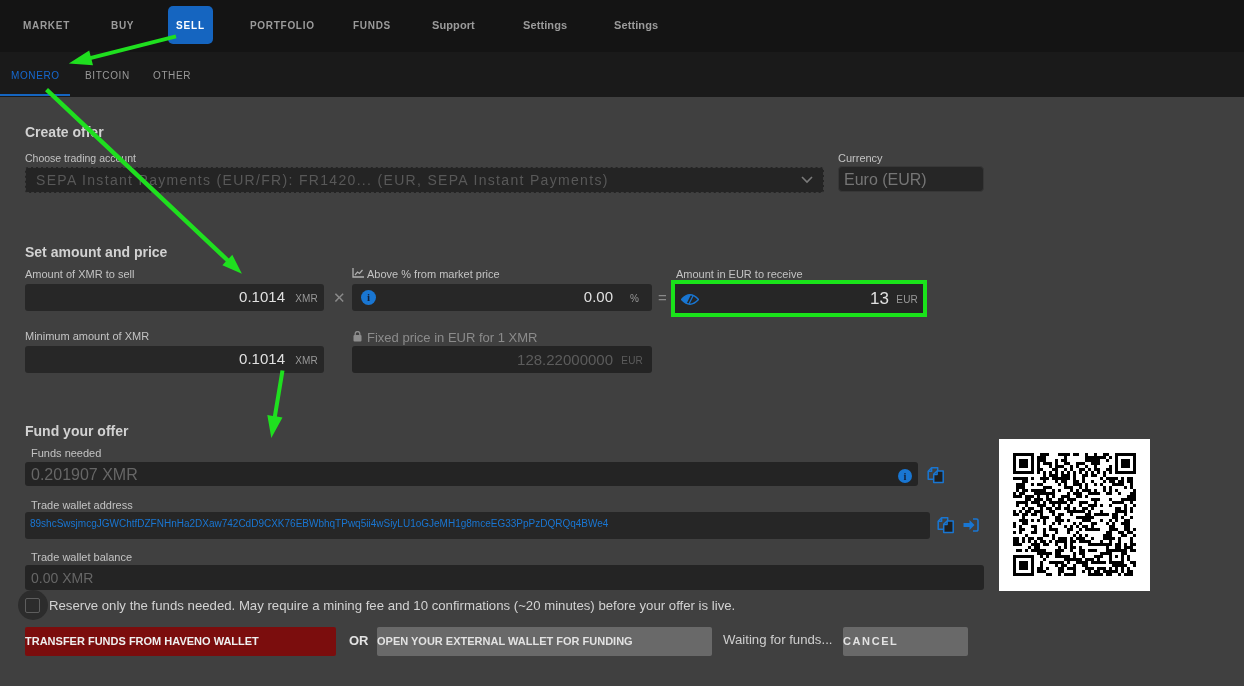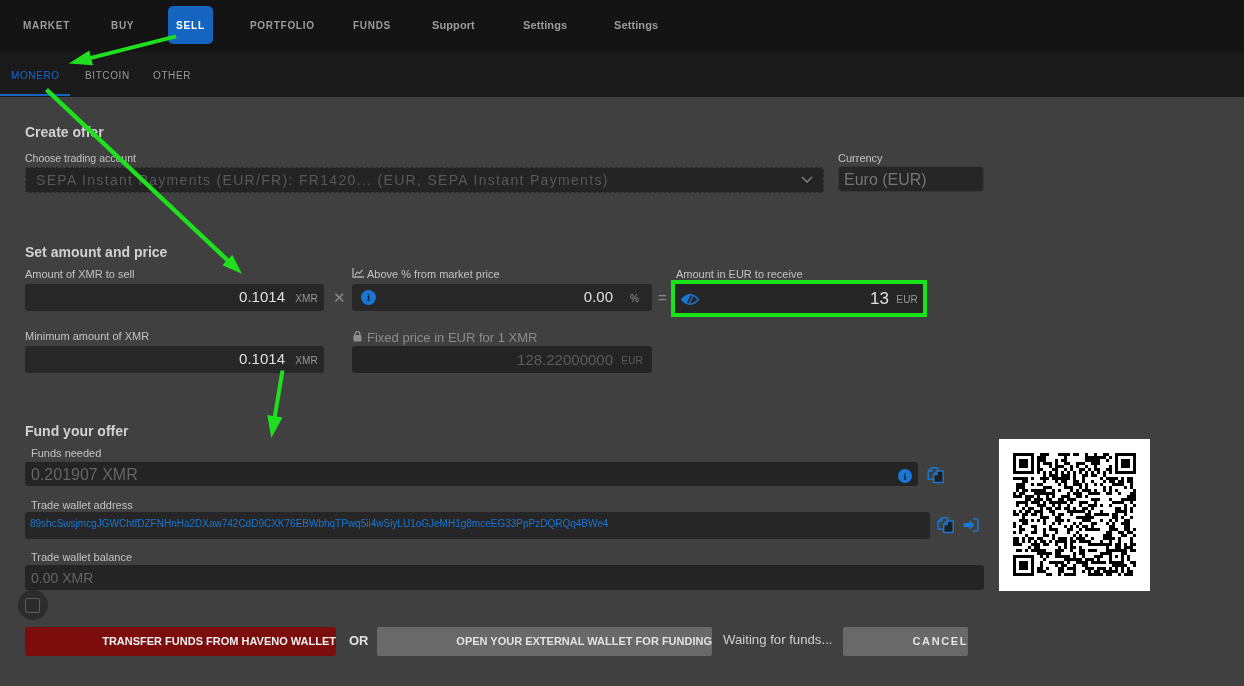--- a/index.html
+++ b/index.html
@@ -20,21 +20,21 @@
   
   .h1 { position:absolute; font-size:14px; font-weight:bold; color:#d2d2d2; }
   .lbl { position:absolute; font-size:11px; color:#c3c3c3; white-space:nowrap; }
   .lbl-dim { position:absolute; font-size:13px; color:#8b8b8b; white-space:nowrap; }
   .field { position:absolute; background:#272727; border-radius:3px;text-align:right; }
   .field-dis { position:absolute; background:#242424; border-radius:3px; }
   .val { position:absolute; font-size:15px; color:#e0e0e0; letter-spacing:0; }
   .val-dim { position:absolute; font-size:15px; color:#5c5c5c; letter-spacing:0; }
   .sfx { position:absolute; font-size:10px; color:#999; letter-spacing:0.2px; }
   .op { position:absolute; font-size:14px; color:#8a8a8a; }
-  .btn { position:absolute; top:627px; height:29px; border-radius:2px; font-size:11px; font-weight:bold; letter-spacing:0; text-align:right; }
+  .btn { position:absolute; top:627px; height:29px; border-radius:2px; font-size:11px; font-weight:bold; letter-spacing:0; text-align:left; }
 </style>
 </head>
 <body>
 <div id="page">
 
   <div id="nav">
     <span class="navitem" style="left:23px;">MARKET</span>
     <span class="navitem" style="left:111px;">BUY</span>
     <div id="sellbtn">
         <span>SELL</span>
@@ -160,20 +160,21 @@
     <path d="M0.5 6h6V3l5 5-5 5v-3h-6z" fill="#1976d2"></path>
   </svg>
 
   <div class="lbl" style="left:31px; top:551px;">Trade wallet balance</div>
   <div class="field-dis" style="left:25px; top:565px; width:959px; height:25px;">
     <span class="val-dim" style="left:6px; top:5px; color:#666; font-size:14px; letter-spacing:0;">0.00 XMR</span>
   </div>
 
   <div style="position:absolute; left:18px; top:590px; width:30px; height:30px; border-radius:50%; background:#2c2c2c;"></div>
   <div style="position:absolute; left:25px; top:598px; width:15px; height:15px; border:1.5px solid #5e5e5e; border-radius:2px;"></div>
+  <div style="position:absolute; left:49px; top:598px; font-size:13.2px; color:#d2d2d2;">Reserve only the funds needed. May require a mining fee and 10 confirmations (~20 minutes) before your offer is live.</div>
 
   <div class="btn" style="left:25px; width:311px; background:#7b0d0d; color:#efefef; line-height:29px;">TRANSFER FUNDS FROM HAVENO WALLET</div>
   <div style="position:absolute; left:349px; top:633px; font-size:13px; font-weight:bold; color:#e2e2e2;">OR</div>
   <div class="btn" style="left:377px; width:335px; background:#696969; color:#e2e2e2; line-height:29px;">OPEN YOUR EXTERNAL WALLET FOR FUNDING</div>
   <div style="position:absolute; left:723px; top:632px; font-size:13.2px; color:#cfcfcf;">Waiting for funds...</div>
   <div class="btn" style="left:843px; width:125px; background:#696969; color:#e2e2e2; line-height:29px; letter-spacing:1.6px;">CANCEL</div>
 
   <div style="position:absolute; left:999px; top:439px; width:151px; height:152px; background:#fff;"></div>
   <svg style="position:absolute; left:1013px; top:453px;" width="123" height="123" viewBox="0 0 123 123">
     <path fill="#000" d="M0 0h21v3h-21zM27 0h9v3h-9zM45 0h12v3h-12zM60 0h6v3h-6zM72 0h3v3h-3zM81 0h3v3h-3zM90 0h6v3h-6zM102 0h21v3h-21zM0 3h3v3h-3zM18 3h3v3h-3zM24 3h9v3h-9zM51 3h3v3h-3zM72 3h21v3h-21zM96 3h3v3h-3zM102 3h3v3h-3zM120 3h3v3h-3zM0 6h3v3h-3zM6 6h9v3h-9zM18 6h3v3h-3zM24 6h9v3h-9zM42 6h3v3h-3zM48 6h6v3h-6zM72 6h15v3h-15zM93 6h3v3h-3zM102 6h3v3h-3zM108 6h9v3h-9zM120 6h3v3h-3zM0 9h3v3h-3zM6 9h9v3h-9zM18 9h3v3h-3zM24 9h3v3h-3zM30 9h9v3h-9zM42 9h3v3h-3zM51 9h6v3h-6zM63 9h9v3h-9zM78 9h9v3h-9zM102 9h3v3h-3zM108 9h9v3h-9zM120 9h3v3h-3zM0 12h3v3h-3zM6 12h9v3h-9zM18 12h3v3h-3zM24 12h3v3h-3zM36 12h3v3h-3zM42 12h9v3h-9zM57 12h3v3h-3zM63 12h3v3h-3zM72 12h3v3h-3zM81 12h3v3h-3zM96 12h3v3h-3zM102 12h3v3h-3zM108 12h9v3h-9zM120 12h3v3h-3zM0 15h3v3h-3zM18 15h3v3h-3zM24 15h6v3h-6zM39 15h6v3h-6zM51 15h3v3h-3zM57 15h3v3h-3zM66 15h6v3h-6zM75 15h3v3h-3zM81 15h6v3h-6zM93 15h6v3h-6zM102 15h3v3h-3zM120 15h3v3h-3zM0 18h21v3h-21zM24 18h3v3h-3zM30 18h3v3h-3zM36 18h3v3h-3zM42 18h3v3h-3zM48 18h3v3h-3zM54 18h3v3h-3zM60 18h3v3h-3zM66 18h3v3h-3zM72 18h3v3h-3zM78 18h3v3h-3zM84 18h3v3h-3zM90 18h3v3h-3zM96 18h3v3h-3zM102 18h21v3h-21zM30 21h3v3h-3zM36 21h9v3h-9zM48 21h9v3h-9zM60 21h3v3h-3zM69 21h6v3h-6zM78 21h6v3h-6zM90 21h3v3h-3zM0 24h15v3h-15zM18 24h3v3h-3zM27 24h9v3h-9zM39 24h18v3h-18zM60 24h3v3h-3zM69 24h3v3h-3zM87 24h3v3h-3zM93 24h12v3h-12zM108 24h3v3h-3zM114 24h6v3h-6zM9 27h6v3h-6zM30 27h3v3h-3zM42 27h3v3h-3zM48 27h6v3h-6zM60 27h6v3h-6zM69 27h3v3h-3zM78 27h3v3h-3zM90 27h3v3h-3zM96 27h6v3h-6zM105 27h6v3h-6zM114 27h6v3h-6zM3 30h9v3h-9zM18 30h3v3h-3zM24 30h6v3h-6zM45 30h3v3h-3zM51 30h3v3h-3zM60 30h9v3h-9zM72 30h3v3h-3zM81 30h3v3h-3zM87 30h3v3h-3zM99 30h12v3h-12zM117 30h3v3h-3zM3 33h9v3h-9zM30 33h9v3h-9zM51 33h9v3h-9zM66 33h3v3h-3zM72 33h3v3h-3zM90 33h3v3h-3zM96 33h3v3h-3zM111 33h3v3h-3zM117 33h3v3h-3zM3 36h3v3h-3zM9 36h6v3h-6zM18 36h15v3h-15zM39 36h3v3h-3zM45 36h3v3h-3zM57 36h3v3h-3zM63 36h3v3h-3zM69 36h9v3h-9zM81 36h3v3h-3zM90 36h3v3h-3zM96 36h3v3h-3zM102 36h3v3h-3zM120 36h3v3h-3zM0 39h3v3h-3zM6 39h6v3h-6zM21 39h21v3h-21zM54 39h3v3h-3zM60 39h9v3h-9zM75 39h12v3h-12zM93 39h6v3h-6zM105 39h3v3h-3zM117 39h6v3h-6zM0 42h9v3h-9zM12 42h9v3h-9zM24 42h3v3h-3zM33 42h3v3h-3zM39 42h3v3h-3zM48 42h9v3h-9zM63 42h6v3h-6zM72 42h3v3h-3zM114 42h9v3h-9zM12 45h6v3h-6zM21 45h9v3h-9zM33 45h6v3h-6zM45 45h6v3h-6zM54 45h9v3h-9zM78 45h9v3h-9zM96 45h3v3h-3zM108 45h15v3h-15zM3 48h12v3h-12zM18 48h9v3h-9zM30 48h3v3h-3zM36 48h18v3h-18zM57 48h3v3h-3zM66 48h9v3h-9zM81 48h3v3h-3zM99 48h12v3h-12zM117 48h3v3h-3zM3 51h3v3h-3zM12 51h3v3h-3zM24 51h9v3h-9zM39 51h3v3h-3zM45 51h3v3h-3zM54 51h3v3h-3zM66 51h3v3h-3zM75 51h9v3h-9zM87 51h3v3h-3zM96 51h3v3h-3zM111 51h3v3h-3zM120 51h3v3h-3zM9 54h3v3h-3zM15 54h6v3h-6zM27 54h3v3h-3zM33 54h6v3h-6zM42 54h6v3h-6zM51 54h6v3h-6zM60 54h3v3h-3zM69 54h6v3h-6zM78 54h3v3h-3zM102 54h6v3h-6zM111 54h3v3h-3zM117 54h3v3h-3zM0 57h3v3h-3zM6 57h3v3h-3zM12 57h6v3h-6zM21 57h9v3h-9zM36 57h6v3h-6zM54 57h18v3h-18zM75 57h3v3h-3zM87 57h3v3h-3zM102 57h12v3h-12zM117 57h3v3h-3zM0 60h6v3h-6zM9 60h6v3h-6zM18 60h6v3h-6zM27 60h3v3h-3zM39 60h3v3h-3zM45 60h6v3h-6zM57 60h3v3h-3zM72 60h6v3h-6zM81 60h15v3h-15zM99 60h6v3h-6zM111 60h3v3h-3zM9 63h3v3h-3zM27 63h9v3h-9zM42 63h6v3h-6zM63 63h18v3h-18zM99 63h6v3h-6zM108 63h3v3h-3zM117 63h3v3h-3zM6 66h9v3h-9zM18 66h3v3h-3zM24 66h3v3h-3zM30 66h3v3h-3zM42 66h9v3h-9zM54 66h3v3h-3zM69 66h9v3h-9zM87 66h3v3h-3zM96 66h3v3h-3zM102 66h3v3h-3zM111 66h6v3h-6zM0 69h3v3h-3zM9 69h6v3h-6zM30 69h3v3h-3zM39 69h3v3h-3zM45 69h3v3h-3zM60 69h3v3h-3zM66 69h3v3h-3zM78 69h6v3h-6zM93 69h3v3h-3zM99 69h3v3h-3zM108 69h9v3h-9zM0 72h3v3h-3zM6 72h3v3h-3zM18 72h6v3h-6zM36 72h3v3h-3zM51 72h3v3h-3zM57 72h3v3h-3zM63 72h3v3h-3zM69 72h6v3h-6zM78 72h3v3h-3zM96 72h6v3h-6zM111 72h6v3h-6zM6 75h6v3h-6zM21 75h3v3h-3zM30 75h3v3h-3zM36 75h9v3h-9zM54 75h6v3h-6zM66 75h3v3h-3zM72 75h15v3h-15zM96 75h9v3h-9zM111 75h6v3h-6zM120 75h3v3h-3zM0 78h3v3h-3zM6 78h3v3h-3zM18 78h6v3h-6zM30 78h3v3h-3zM42 78h3v3h-3zM54 78h3v3h-3zM63 78h3v3h-3zM93 78h6v3h-6zM105 78h6v3h-6zM114 78h6v3h-6zM12 81h3v3h-3zM30 81h6v3h-6zM39 81h3v3h-3zM60 81h3v3h-3zM66 81h3v3h-3zM72 81h3v3h-3zM90 81h9v3h-9zM108 81h6v3h-6zM120 81h3v3h-3zM0 84h6v3h-6zM9 84h3v3h-3zM15 84h6v3h-6zM24 84h6v3h-6zM39 84h3v3h-3zM45 84h9v3h-9zM57 84h3v3h-3zM63 84h9v3h-9zM78 84h3v3h-3zM90 84h12v3h-12zM105 84h3v3h-3zM117 84h3v3h-3zM0 87h6v3h-6zM9 87h3v3h-3zM15 87h3v3h-3zM21 87h3v3h-3zM27 87h6v3h-6zM36 87h3v3h-3zM42 87h12v3h-12zM57 87h6v3h-6zM66 87h12v3h-12zM87 87h3v3h-3zM96 87h3v3h-3zM105 87h3v3h-3zM117 87h3v3h-3zM0 90h9v3h-9zM18 90h9v3h-9zM30 90h6v3h-6zM42 90h3v3h-3zM51 90h3v3h-3zM57 90h3v3h-3zM75 90h24v3h-24zM102 90h6v3h-6zM111 90h3v3h-3zM117 90h6v3h-6zM15 93h3v3h-3zM21 93h6v3h-6zM45 93h3v3h-3zM51 93h3v3h-3zM57 93h6v3h-6zM66 93h3v3h-3zM93 93h3v3h-3zM102 93h6v3h-6zM111 93h9v3h-9zM3 96h6v3h-6zM12 96h3v3h-3zM18 96h15v3h-15zM42 96h9v3h-9zM57 96h3v3h-3zM66 96h6v3h-6zM75 96h9v3h-9zM93 96h21v3h-21zM117 96h6v3h-6zM24 99h15v3h-15zM42 99h6v3h-6zM60 99h3v3h-3zM66 99h6v3h-6zM87 99h12v3h-12zM108 99h6v3h-6zM0 102h21v3h-21zM27 102h3v3h-3zM33 102h3v3h-3zM42 102h15v3h-15zM60 102h3v3h-3zM69 102h3v3h-3zM81 102h9v3h-9zM96 102h3v3h-3zM102 102h3v3h-3zM108 102h3v3h-3zM114 102h3v3h-3zM0 105h3v3h-3zM18 105h3v3h-3zM30 105h3v3h-3zM51 105h18v3h-18zM72 105h9v3h-9zM84 105h3v3h-3zM96 105h3v3h-3zM108 105h3v3h-3zM114 105h3v3h-3zM0 108h3v3h-3zM6 108h9v3h-9zM18 108h3v3h-3zM27 108h3v3h-3zM36 108h15v3h-15zM54 108h3v3h-3zM63 108h12v3h-12zM78 108h15v3h-15zM96 108h15v3h-15zM117 108h6v3h-6zM0 111h3v3h-3zM6 111h9v3h-9zM18 111h3v3h-3zM27 111h3v3h-3zM42 111h3v3h-3zM48 111h6v3h-6zM60 111h3v3h-3zM69 111h6v3h-6zM99 111h15v3h-15zM120 111h3v3h-3zM0 114h3v3h-3zM6 114h9v3h-9zM18 114h3v3h-3zM24 114h6v3h-6zM33 114h3v3h-3zM45 114h6v3h-6zM54 114h9v3h-9zM72 114h9v3h-9zM84 114h9v3h-9zM96 114h3v3h-3zM102 114h3v3h-3zM108 114h3v3h-3zM114 114h3v3h-3zM0 117h3v3h-3zM18 117h3v3h-3zM24 117h9v3h-9zM45 117h6v3h-6zM60 117h3v3h-3zM69 117h3v3h-3zM75 117h3v3h-3zM81 117h6v3h-6zM90 117h15v3h-15zM108 117h3v3h-3zM114 117h6v3h-6zM0 120h21v3h-21zM33 120h6v3h-6zM45 120h3v3h-3zM51 120h12v3h-12zM75 120h15v3h-15zM93 120h6v3h-6zM105 120h3v3h-3zM111 120h9v3h-9z"></path>

